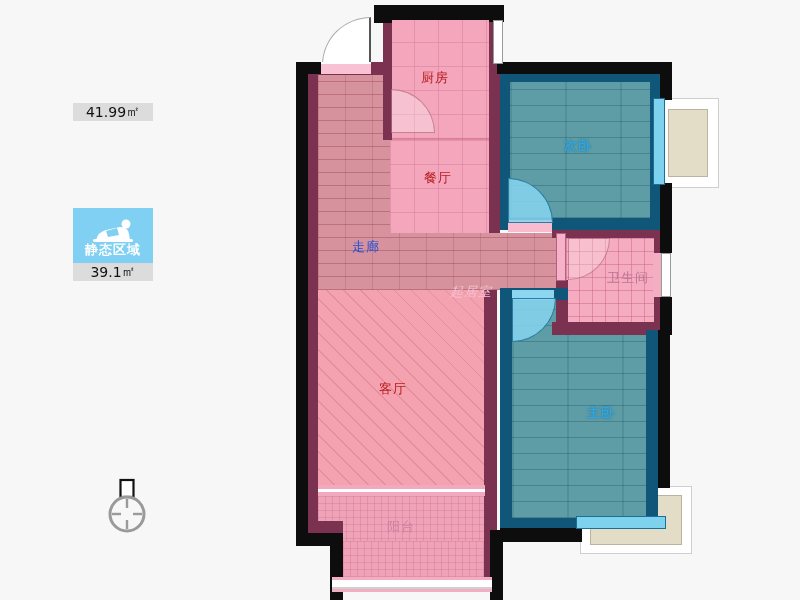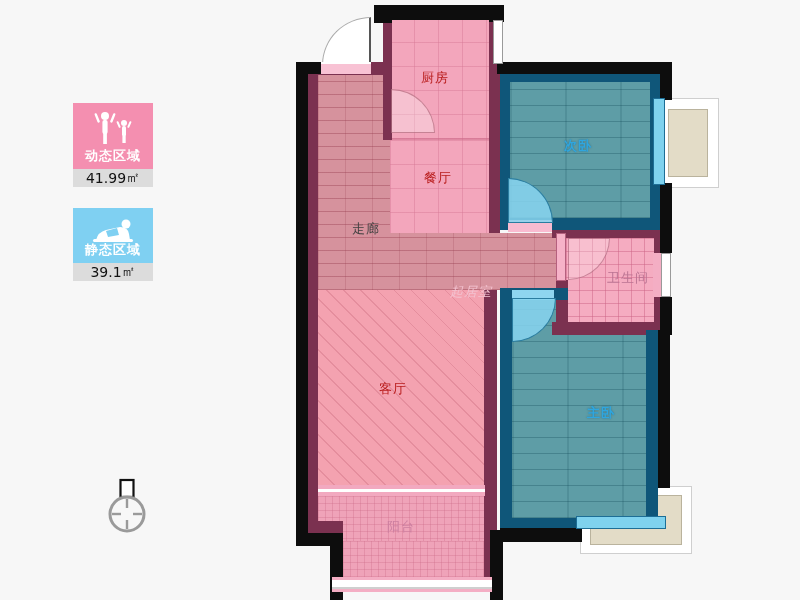--- a/index.html
+++ b/index.html
@@ -47,39 +47,20 @@
   
   .room-label{transform:translate(-50%,-50%);font-size:13px;letter-spacing:1px;white-space:nowrap;}
   .lab-pink{color:#b91c1c;}
   .lab-blue{color:#2fa6df;text-shadow:0 0 2px rgba(10,60,90,.45);font-weight:bold;}
   .lab-light{color:#f3c2d0;font-style:italic;}
 </style>
 </head>
 <body>
 
 <div class="abs" style="left:73px;top:103px;width:80px;">
-  <div class="legend-box" style="background:#F48FB0;position:relative;">
-    <svg width="48" height="36" viewBox="0 0 48 36">
-      <g fill="#fff">
-        <circle cx="16" cy="5" r="4"></circle>
-        <rect x="13.4" y="9" width="5.2" height="14" rx="2"></rect>
-        <rect x="14.2" y="22" width="2.1" height="11"></rect>
-        <rect x="15.8" y="22" width="2.1" height="11"></rect>
-        <rect x="7" y="2" width="2.4" height="10" rx="1.2" transform="rotate(-22 8 7)"></rect>
-        <rect x="22.6" y="2" width="2.4" height="10" rx="1.2" transform="rotate(22 24 7)"></rect>
-        <circle cx="35" cy="12" r="3"></circle>
-        <rect x="33" y="15" width="4" height="10" rx="1.8"></rect>
-        <rect x="33.4" y="24" width="1.7" height="8"></rect>
-        <rect x="35" y="24" width="1.7" height="8"></rect>
-        <rect x="28.6" y="10" width="2" height="7" rx="1" transform="rotate(-24 29.6 13.5)"></rect>
-        <rect x="39.4" y="10" width="2" height="7" rx="1" transform="rotate(24 40.4 13.5)"></rect>
-      </g>
-    </svg>
-    <span class="lg-label">动态区域</span>
-  </div>
   <div class="legend-val">
     <span>41.99</span>
       <span>㎡</span>
   </div>
 </div>
 
 <div class="abs" style="left:73px;top:208px;width:80px;">
   <div class="legend-box" style="background:#7FD0F2;position:relative;height:55px;justify-content:flex-end;">
     <svg width="46" height="34" viewBox="0 0 46 34">
       <g fill="#fff">
@@ -175,20 +156,20 @@
   <div class="abs door-arc" style="left:391px;top:89px;width:44px;height:44px;background:rgba(255,255,255,.30);border:1px solid rgba(160,80,100,.55);border-top-right-radius:100% 100%;"></div>
   <div class="abs door-arc" style="left:568px;top:238px;width:42px;height:42px;background:rgba(255,240,245,.28);border:1px solid rgba(150,70,95,.5);border-bottom-right-radius:100% 100%;"></div>
   <div class="abs" style="left:556px;top:233px;width:10px;height:48px;background:#f6b2c8;border:1px solid #b5607e;box-sizing:border-box;"></div>
   <div class="abs" style="left:508px;top:220px;width:44px;height:12px;background:#f9bbd0;"></div>
   <div class="abs door-arc" style="left:508px;top:178px;width:45px;height:45px;background:rgba(135,213,240,.85);border:1px solid #2a7da0;border-top-right-radius:100% 100%;"></div>
   <div class="abs" style="left:512px;top:290px;width:42px;height:10px;background:#8ed6f0;"></div>
   <div class="abs door-arc" style="left:512px;top:298px;width:44px;height:44px;background:rgba(135,213,240,.85);border:1px solid #2a7da0;border-bottom-right-radius:100% 100%;"></div>
 
   <span class="abs room-label lab-pink" style="left:435px;top:78px;">厨房</span>
   <span class="abs room-label lab-pink" style="left:438px;top:178px;">餐厅</span>
-  <span class="abs room-label" style="left:366px;top:229px;color:#404040;">走廊</span>
+  <span class="abs room-label" style="left:366px;top:247px;color:#1d4ed8;">走廊</span>
   <span class="abs room-label lab-light" style="left:471px;top:292px;">起居室</span>
   <span class="abs room-label lab-pink" style="left:393px;top:389px;">客厅</span>
   <span class="abs room-label" style="left:401px;top:527px;color:#cc7fa0;">阳台</span>
   <span class="abs room-label" style="left:612px;top:278px;color:#ba7392;margin-left:16px;">卫生间</span>
   <span class="abs room-label lab-blue" style="left:578px;top:146px;">次卧</span>
   <span class="abs room-label lab-blue" style="left:601px;top:413px;">主卧</span>
 </div>
 
 </body></html>

